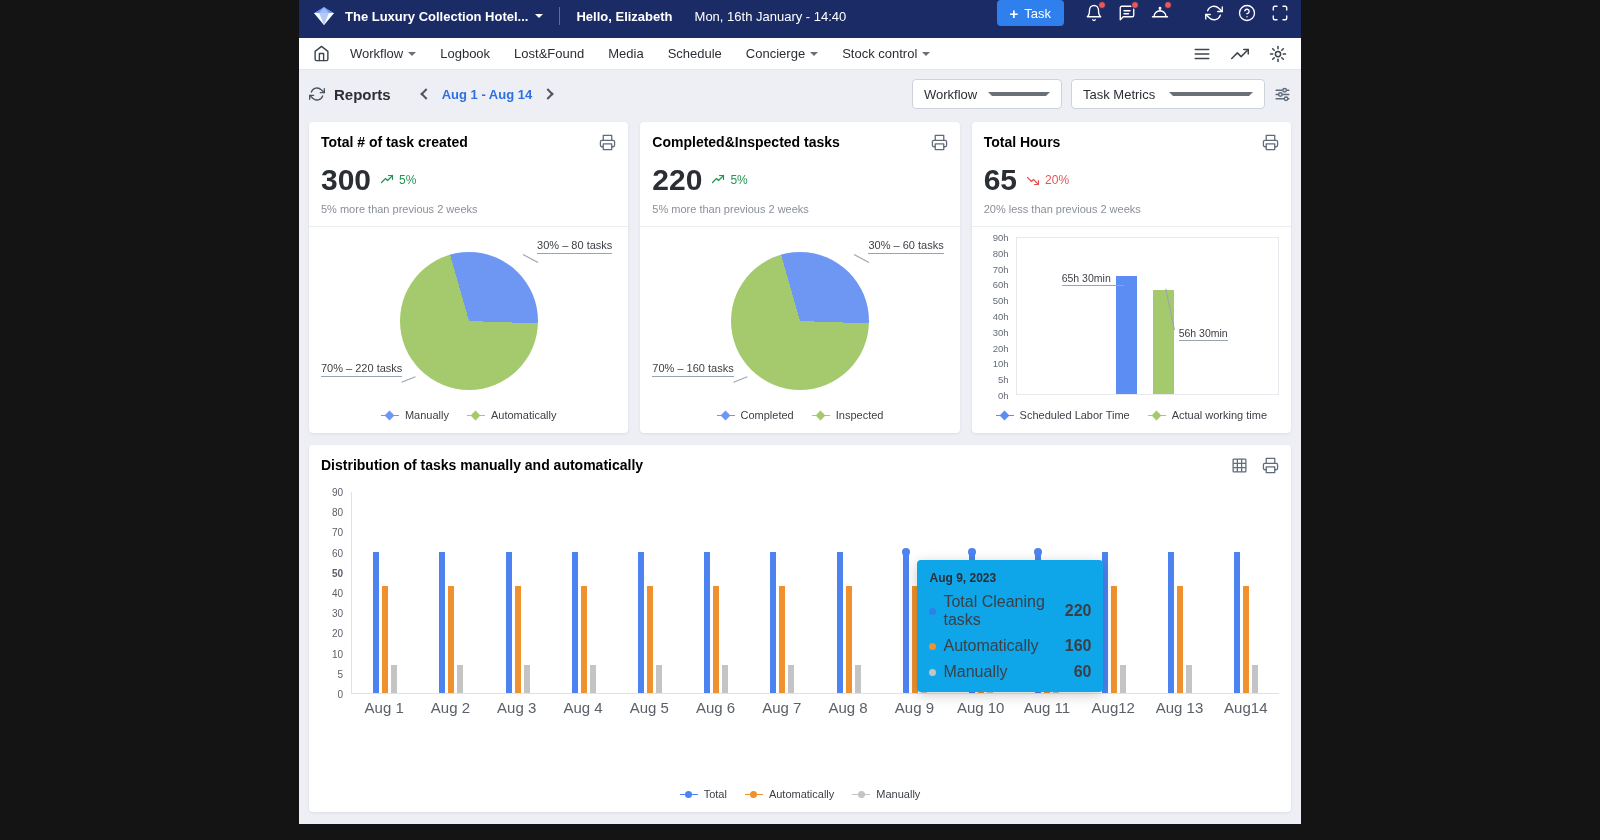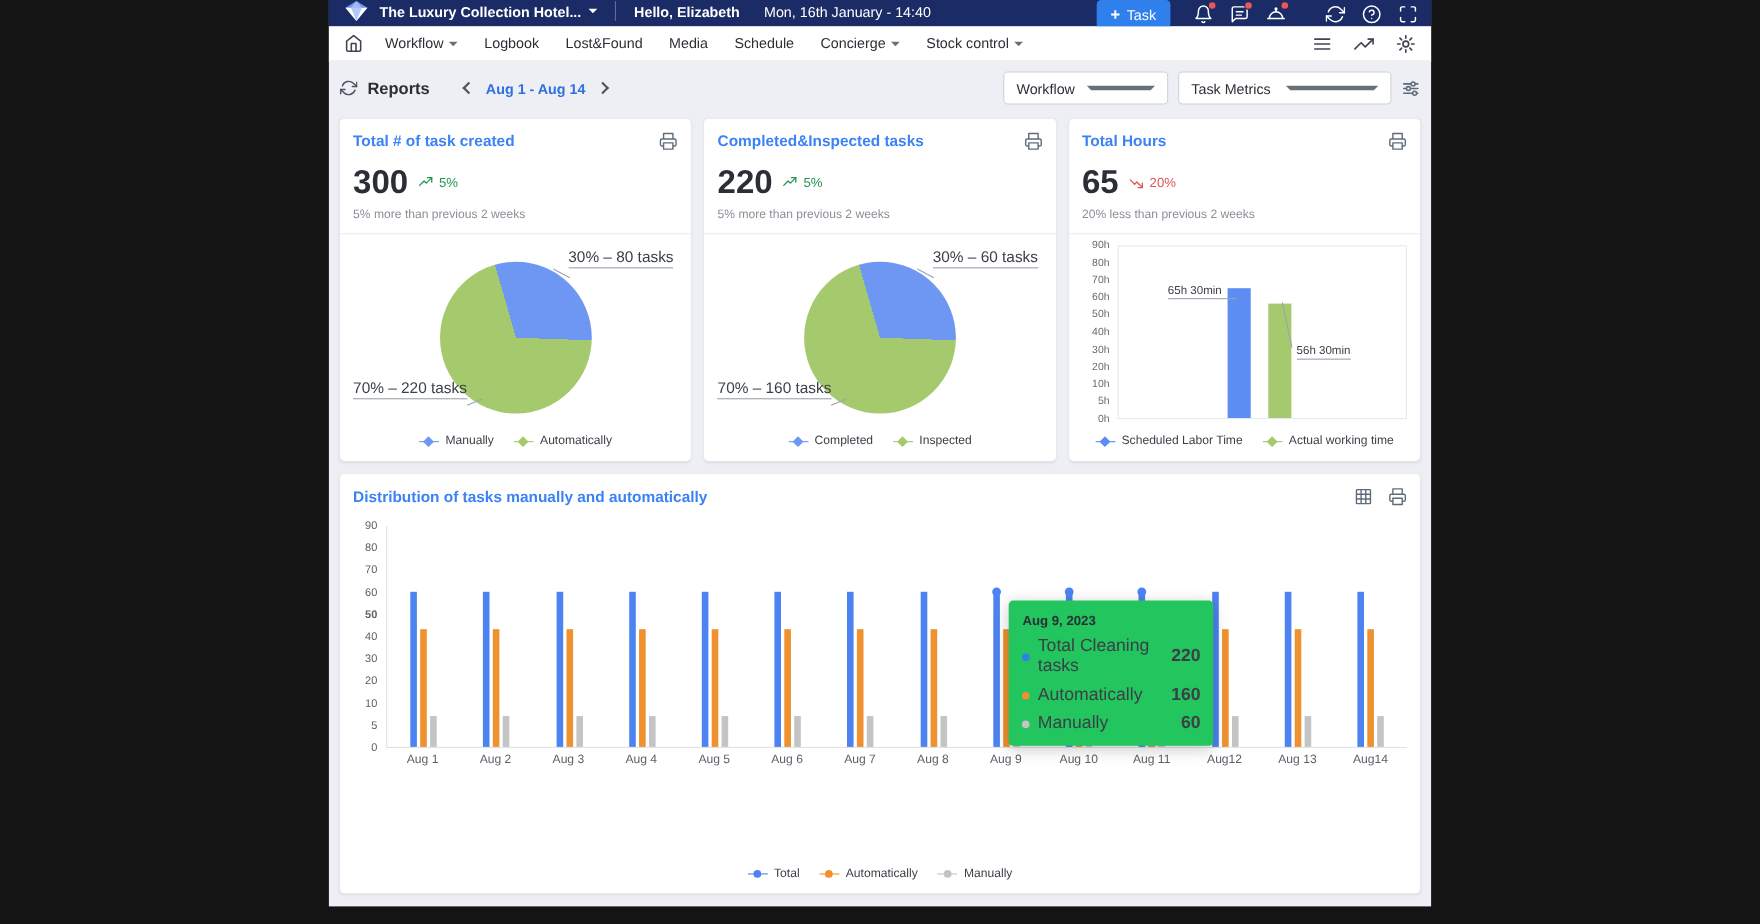--- a/index.html
+++ b/index.html
@@ -1,20 +1,20 @@
 <!DOCTYPE html>
 <html><head>
 <meta charset="utf-8">
 <style>
 *{margin:0;padding:0;box-sizing:border-box}
 html,body{width:1600px;height:840px;overflow:hidden;background:#141414;font-family:"Liberation Sans","DejaVu Sans",sans-serif}
 button{font-family:inherit;background:none;border:none;cursor:pointer}
 .app{width:1002px;height:824px;margin:0 auto;background:#edeff4;display:flex;flex-direction:column}
 
-.topbar{height:24px;background:#1b2b66;display:flex;align-items:flex-start;padding:0 12px;color:#fff;flex:none}
+.topbar{height:38px;background:#1b2b66;display:flex;align-items:flex-end;padding:12px 12px;color:#fff;flex:none}
 .tb-left{display:flex;align-items:center;gap:8px}
 .logo{display:flex;align-items:center}
 .hotel-switcher{display:flex;align-items:center;gap:7px;color:#fff;font-size:13px;font-weight:600}
 .tb-divider{width:1px;height:18px;background:rgba(255,255,255,.3);margin:0 8px}
 .greeting{font-size:13px;font-weight:700}
 .datetime{font-size:13px;margin-left:14px}
 .tb-right{margin-left:auto;display:flex;align-items:center;gap:15px}
 .task-btn{background:#2f80ed;color:#fff;border-radius:4px;height:26px;padding:0 13px;font-size:13px;display:flex;align-items:center;gap:6px;margin-right:6px}
 .task-btn .plus{font-size:15px;font-weight:700;line-height:1}
 .icon-btn{padding:0;position:relative;display:flex;align-items:center;color:#fff}
@@ -40,33 +40,33 @@
 .chev.right{transform:rotate(-135deg)}
 .select{height:30px;background:#fff;border:1px solid #ced3da;border-radius:4px;display:flex;align-items:center;gap:10px;padding:0 11px;font-size:13px;color:#2b2f35}
 .select span{flex:1;text-align:left}
 .sel-module{width:150px;margin-left:auto}
 .sel-metrics{width:194px}
 
 .cards-row{display:flex;gap:12px;flex:none}
 .card{background:#fff;border-radius:4px;box-shadow:0 1px 3px rgba(16,24,40,.08);padding:12px;flex:1;position:relative;display:flex;flex-direction:column}
 .card .icon-btn{color:#5f6b7a}
 .card-head{display:flex;justify-content:space-between;align-items:flex-start}
-.card-title{font-size:14px;font-weight:700;color:#3b82f6}
+.card-title{font-size:14px;font-weight:700;color:#000000}
 .head-icons{display:flex;gap:14px}
 .kpi{display:flex;align-items:center;gap:8px;margin-top:12px}
 .kpi-value{font-size:30px;font-weight:700;color:#2b2f35}
 .kpi-delta{display:flex;align-items:center;gap:4px;font-size:12px}
 .kpi-delta.up{color:#219653}
 .kpi-delta.down{color:#e05757}
 .kpi-sub{font-size:11px;color:#8a8f98;margin-top:6px}
 .card-divider{border-top:1px solid #ebedf0;margin:11px -12px 0}
 
 .pie-area{position:relative;flex:1;min-height:170px;margin-top:4px}
 .pie{width:138px;height:138px;border-radius:50%;position:absolute;left:50%;top:53%;transform:translate(-50%,-50%)}
-.callout{position:absolute;font-size:14px;color:#3b3f46;padding-bottom:2px;border-bottom:1px solid #9aa3b0;white-space:nowrap}
+.callout{position:absolute;font-size:11px;color:#3b3f46;padding-bottom:2px;border-bottom:1px solid #9aa3b0;white-space:nowrap}
 .callout-tr{top:8px;right:4px}
 .callout-tr::before{content:'';position:absolute;left:-15px;bottom:-6px;width:17px;height:1px;background:#9aa3b0;transform:rotate(28deg)}
 .callout-bl{bottom:24px;left:0}
 .callout-bl::before{content:'';position:absolute;right:-14px;bottom:-4px;width:15px;height:1px;background:#9aa3b0;transform:rotate(-22deg)}
 
 .legend{display:flex;justify-content:center;gap:18px;margin-top:auto;padding-top:8px}
 .legend-item{display:flex;align-items:center;gap:6px;font-size:11px;color:#3b3f46;cursor:pointer}
 .mk{position:relative;width:18px;height:9px;display:inline-block;flex:none}
 .mk i{position:absolute;display:block}
 .mk .mk-line{left:0;top:4px;width:18px;height:1.5px}
@@ -91,23 +91,23 @@
 .tab.active::after{content:'';position:absolute;left:4px;right:4px;bottom:-1px;height:2px;background:#2f6fe0}
 .dist-body{margin-top:18px}
 .dist-chart{display:flex}
 .dist-y{width:30px;height:202px;position:relative;font-size:10px;color:#5b6168;flex:none}
 .dist-y .tick{position:absolute;right:8px;transform:translateY(50%)}
 .dist-plot{flex:1;height:202px;position:relative;border-left:1px solid #dfe3e8;border-bottom:1px solid #dfe3e8;display:flex;align-items:flex-end}
 .bar-group{flex:1;height:100%;display:flex;align-items:flex-end;justify-content:center;gap:3px}
 .dbar{width:6px;position:relative;display:block}
 .dbar.bullet::after{content:'';position:absolute;top:-4px;left:50%;transform:translateX(-50%);width:8px;height:8px;border-radius:50%;background:#4d83f0}
 .x-labels{display:flex;margin-left:30px;margin-top:5px}
-.x-label{flex:1;text-align:center;font-size:11px;color:#5b6168}
-
-.chart-tooltip{position:absolute;left:61%;top:34%;width:186px;background:#22c55e;border-radius:4px;box-shadow:0 3px 14px rgba(0,0,0,.2);padding:11px 12px;z-index:5}
+.x-label{flex:1;text-align:center;font-size:15px;color:#5b6168}
+
+.chart-tooltip{position:absolute;left:61%;top:34%;width:186px;background:#0ea5e9;border-radius:4px;box-shadow:0 3px 14px rgba(0,0,0,.2);padding:11px 12px;z-index:5}
 .tt-title{font-size:12px;font-weight:700;color:#2b2f35}
 .tt-row{display:flex;align-items:center;gap:7px;margin-top:8px;font-size:16px;color:#3b3f46}
 .tt-dot{width:7px;height:7px;border-radius:50%;flex:none}
 .tt-label{flex:1}
 .tt-value{font-weight:600}
 </style>
 </head>
 <body>
 
 <div class="app">

